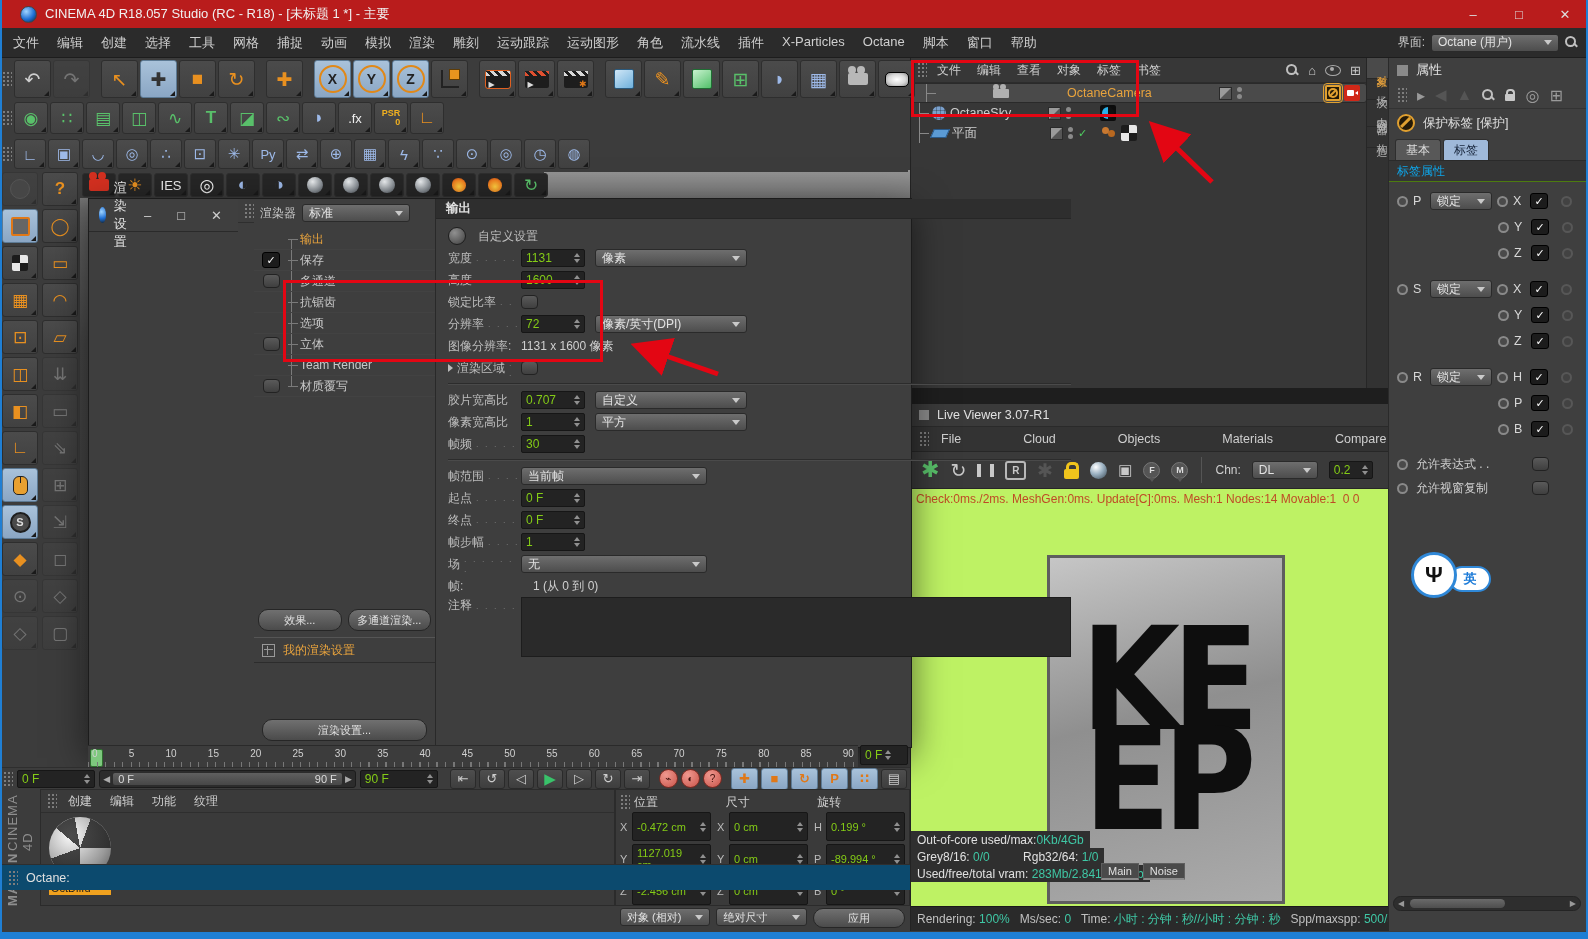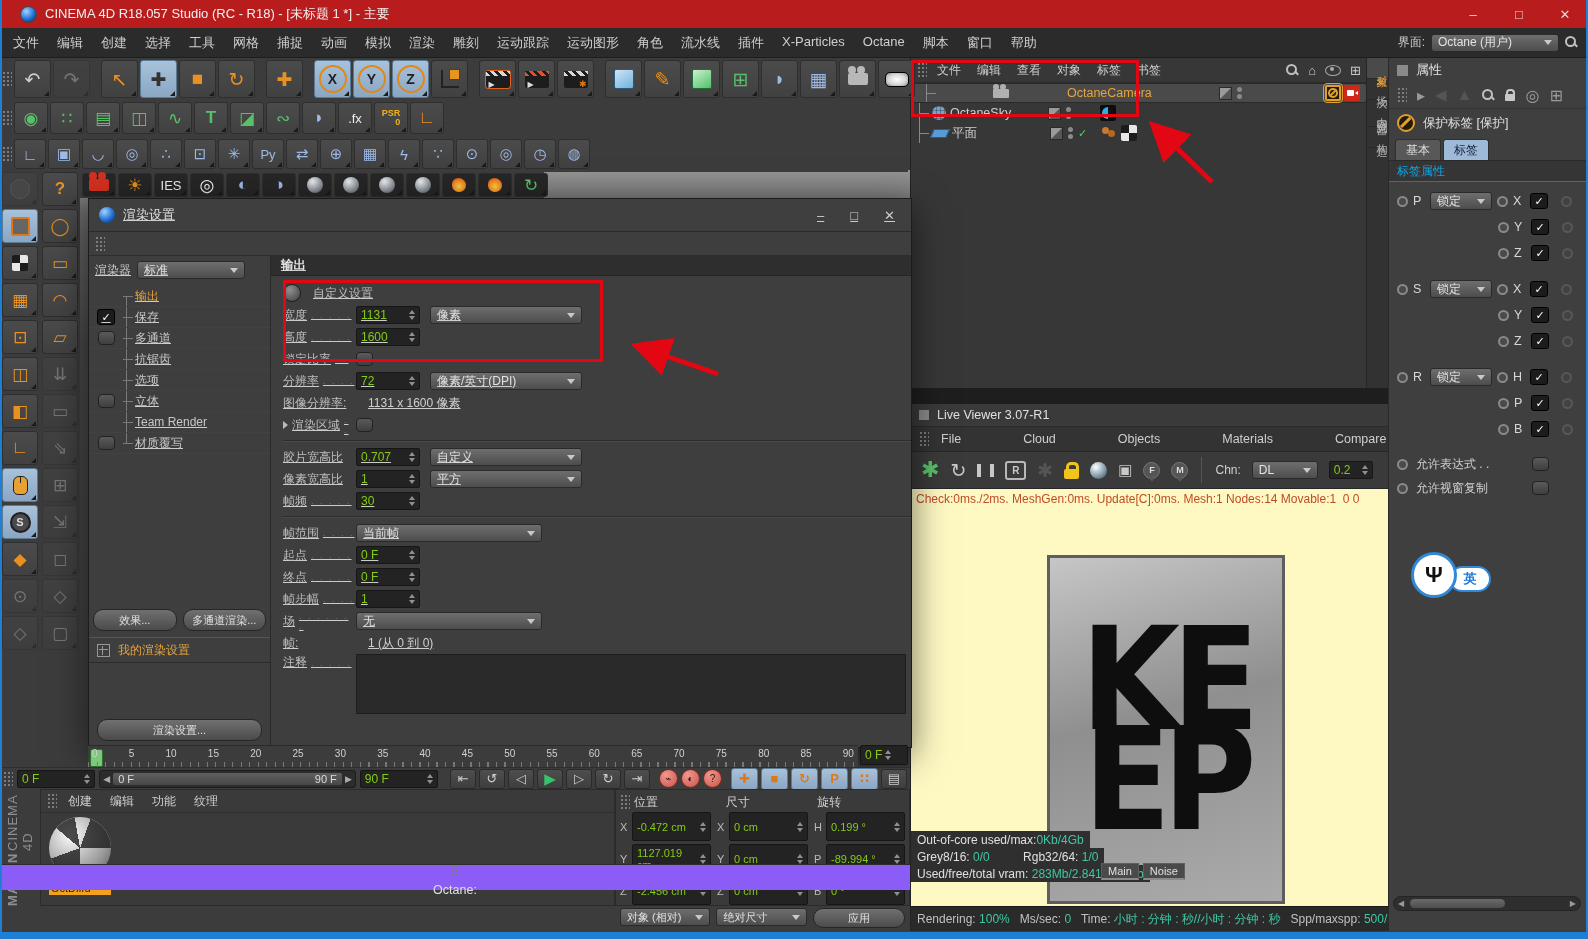--- a/index.html
+++ b/index.html
@@ -96,21 +96,21 @@
   .i-eye::before{content:"";position:absolute;left:4px;top:1px;width:4px;height:4px;border-radius:50%;background:#aaa;}
   .i-pin{width:15px;height:15px;border-radius:50%;background:#555;border:1px solid #777;color:#ddd;font-size:9px;font-weight:bold;display:flex;align-items:center;justify-content:center;}
   .i-pin::after{content:"";position:absolute;bottom:-4px;left:5px;border-left:3px solid transparent;border-right:3px solid transparent;border-top:4px solid #555;}
   .i-preset{width:16px;height:16px;border-radius:50%;background:radial-gradient(circle at 35% 30%,#909090,#3e3e3e);border:1px solid #1e1e1e;}
   
   .dock{background:#3c3c3c;display:flex;flex-direction:column;gap:3px;padding:2px;box-sizing:border-box;z-index:3;}
   .dock .ti{min-width:34px;height:34px;}
   
   #viewport{left:80px;top:170px;width:830px;height:578px;background:linear-gradient(#949494,#6a6a6a 7%,#474747 30%,#3d3d3d);z-index:1;}
   
-  #rdlg{left:88px;top:198px;width:822px;height:548px;background:#3e3e3e;border:1px solid #1c1c1c;box-shadow:0 10px 34px rgba(0,0,0,.55);z-index:5;display:flex;flex-direction:column;text-decoration:underline;}
+  #rdlg{left:88px;top:198px;width:822px;height:548px;background:#3e3e3e;border:1px solid #1c1c1c;box-shadow:0 10px 34px rgba(0,0,0,.55);z-index:5;display:flex;flex-direction:row;}
   .rd-title{height:32px;background:#3f3f3f;border-bottom:1px solid #2a2a2a;display:flex;align-items:center;gap:8px;padding:0 10px;}
   .rd-title .appicon{width:16px;height:16px;border-radius:50%;background:radial-gradient(circle at 35% 30%,#9fd4ff,#1f6fd4 55%,#123);}
   .rd-title .t{font-size:13px;color:#e2e2e2;}
   .rd-title .winbtns{margin-left:auto;display:flex;gap:26px;padding-right:6px;color:#cfcfcf;font-size:13px;}
   .rd-grip{height:23px;border-bottom:1px solid #2e2e2e;display:flex;align-items:center;padding-left:6px;}
   .rd-body{flex:1;display:flex;min-height:0;}
   .rd-left{width:182px;border-right:1px solid #292929;position:relative;box-sizing:border-box;}
   .rd-renderer{display:flex;align-items:center;gap:6px;padding:5px 6px;}
   .rd-renderer .lb{font-size:12px;color:#c8c8c8;}
   .rd-renderer .sel{width:108px;}
@@ -184,21 +184,21 @@
   #lv{left:910px;top:388px;width:478px;height:543px;background:#1e1e1e;border-left:1px solid #232323;z-index:2;display:flex;flex-direction:column;}
   .lv-title{height:22px;background:#3a3a3a;display:flex;align-items:center;gap:8px;padding:0 8px;border-bottom:1px solid #2a2a2a;margin-top:16px;}
   .lv-title .sq{width:10px;height:10px;background:#8a8a8a;}
   .lv-title .t{font-size:12.5px;color:#e0e0e0;}
   .lv-menu{height:24px;background:#333;display:flex;align-items:center;gap:4px;padding:0 8px;border-bottom:1px solid #272727;}
   .lv-menu .menu-item{font-size:12.5px;padding:0 8px;}
   .lv-tools{height:36px;background:#3a3a3a;display:flex;align-items:center;gap:11px;padding:0 10px;border-bottom:1px solid #272727;}
   .lv-tools .vd{width:1px;height:26px;background:#555;margin:0 2px;}
   .lv-tools .lvi{font-size:19px;color:#c8c8c8;display:flex;align-items:center;justify-content:center;position:relative;}
   .lv-tools .chn{font-size:12px;color:#cfcfcf;}
-  .lv-view{flex:1;background:#fef9c3;position:relative;overflow:hidden;}
+  .lv-view{flex:1;background:#bef264;position:relative;overflow:hidden;}
   .lv-status{position:absolute;left:5px;top:3px;font-size:12px;color:#bf4a26;white-space:pre;}
   .poster{position:absolute;left:136px;top:66px;width:238px;height:349px;background:linear-gradient(165deg,#c6c6c6,#8f8f8f 45%,#ababab);
      border:3px solid #5e5e5e;box-sizing:border-box;display:flex;flex-direction:column;align-items:center;justify-content:center;}
   .poster .ln{font-size:128px;font-weight:bold;color:#0e0e0e;line-height:.78;letter-spacing:-8px;transform:scaleY(1.12);font-family:"DejaVu Sans","Liberation Sans",sans-serif;}
   .lv-overlay{position:absolute;left:0;bottom:24px;display:flex;flex-direction:column;}
   .lv-ol-line{height:17px;background:#2f2f2f;display:flex;align-items:center;padding:0 6px;font-size:12px;color:#e0e0e0;white-space:pre;width:fit-content;}
   .lv-tabs{position:absolute;left:190px;bottom:26px;display:flex;gap:4px;}
   .lv-tab{background:#4a4a4a;border:1px solid #5e5e5e;border-bottom:2px solid #8a8a8a;color:#e0e0e0;font-size:11px;padding:0 6px;height:14px;display:flex;align-items:center;}
   .lv-footer{height:24px;background:#2a2a2a;border-top:1px solid #1a1a1a;display:flex;align-items:center;padding:0 6px;font-size:12px;color:#c0c0c0;white-space:pre;overflow:hidden;}
   
@@ -264,21 +264,21 @@
   .co-head .h{font-size:12px;color:#d0d0d0;width:92px;}
   .co-grid{display:flex;flex-direction:column;gap:3px;}
   .co-row{display:flex;gap:6px;}
   .co-cell{display:flex;align-items:center;gap:3px;width:92px;}
   .co-cell .k{font-size:11px;color:#bbb;width:9px;}
   .co-cell .num{flex:1;height:29px;font-size:11px;justify-content:space-between;}
   .co-foot{display:flex;gap:6px;margin-top:3px;}
   .co-foot .sel{width:92px;font-size:11px;height:18px;}
   .co-foot .btn-pill{width:92px;height:18px;}
   
-  #statusbar{left:0;top:864px;width:910px;height:26px;background:#8b5cf6;border-top:1px solid #2e2e2e;display:flex;align-items:center;gap:8px;padding:0 8px;box-sizing:border-box;z-index:6;flex-direction:column;}
+  #statusbar{left:0;top:864px;width:910px;height:26px;background:#0c4a6e;border-top:1px solid #2e2e2e;display:flex;align-items:center;gap:8px;padding:0 8px;box-sizing:border-box;z-index:6;}
   #statusbar .t{font-size:12.5px;color:#e0e0e0;}
   
   .redbox{position:absolute;border:3px solid #e30613;z-index:22;}
   #annot-svg{position:absolute;left:0;top:0;width:1588px;height:939px;z-index:23;pointer-events:none;}
 </style>
 </head>
 <body>
 
 <div id="screen">
 
@@ -657,21 +657,21 @@
               </div>
               <div class="sel unit">
                 <span>像素/英寸(DPI)</span>
                 <span class="caret"></span>
               </div>
             </div>
             <div class="fr">
               <span class="labzone">
                 <span class="lab">图像分辨率:</span>
               </span>
-              <span class="static" style="margin-left: 12px;">1131 x 1600 像素</span>
+              <span class="static" style="">1131 x 1600 像素</span>
             </div>
             <div class="fr">
               <span class="labzone">
                 <span class="exp"></span>
                 <span class="lab">渲染区域</span>
                 <span class="dots">. .</span>
               </span>
               <span class="pilltgl"></span>
             </div>
             <div class="fsep"></div>

